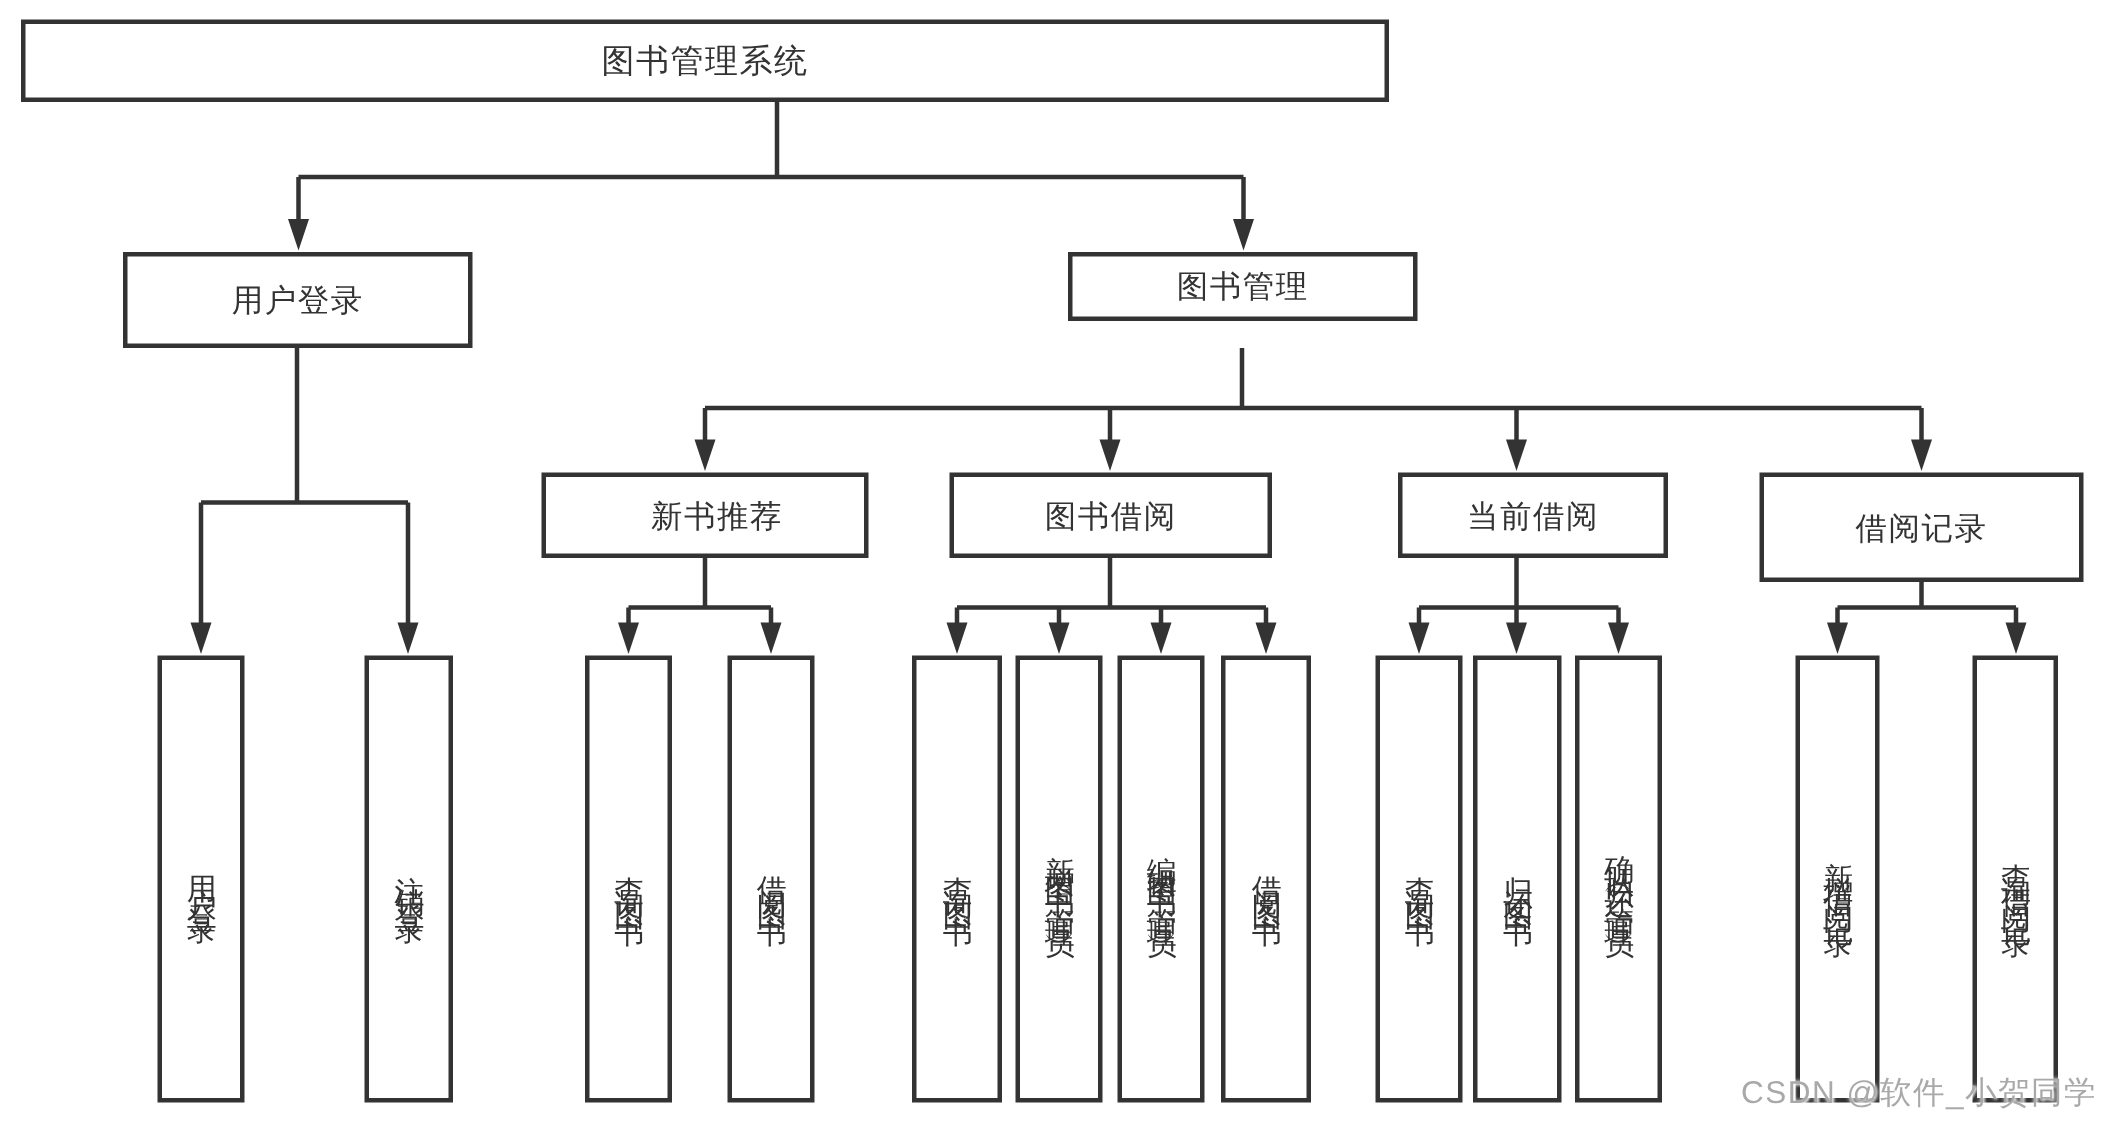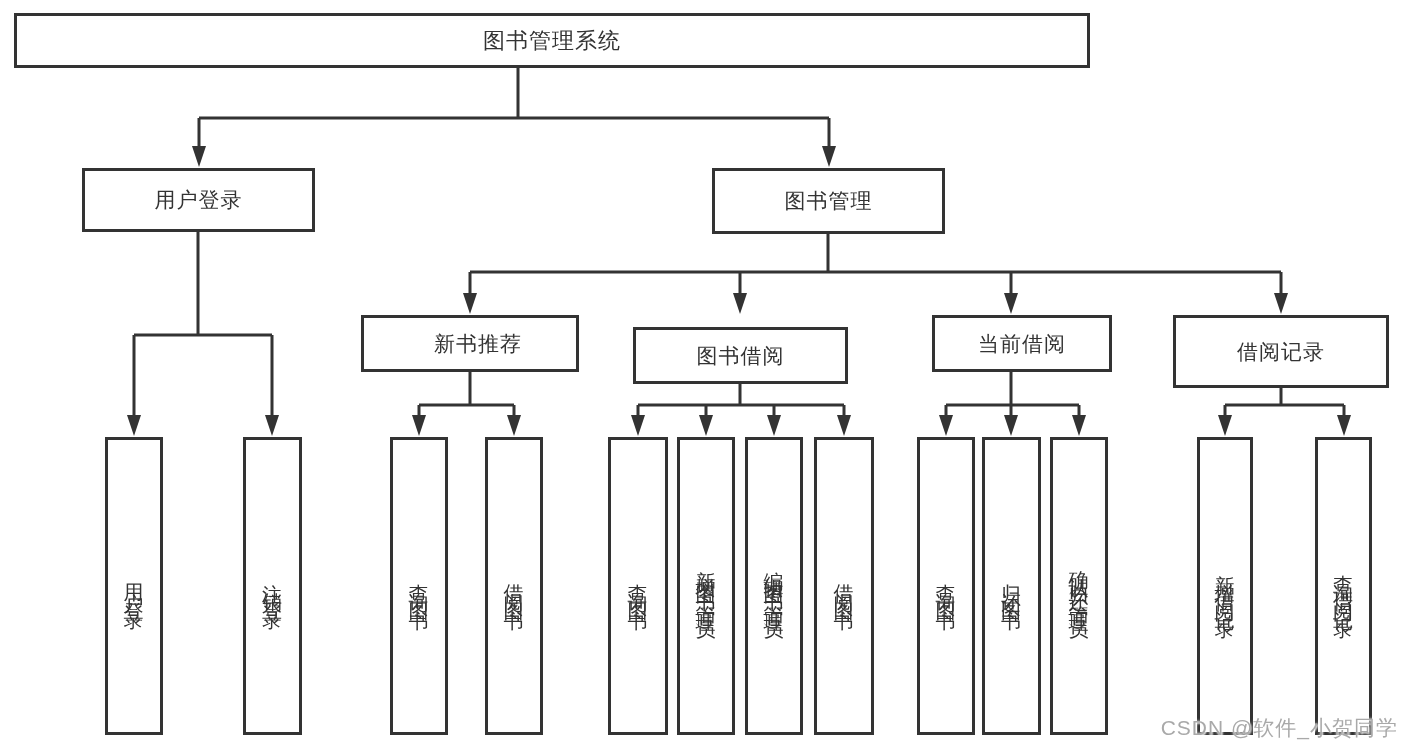--- a/index.html
+++ b/index.html
@@ -97,27 +97,27 @@
     <path d="M1011 372 V405 M946 405 H1079 M946 405 V416 M1011 405 V416 M1079 405 V416"></path>
     <polygon points="939,415 953,415 946,436"></polygon>
     <polygon points="1004,415 1018,415 1011,436"></polygon>
     <polygon points="1072,415 1086,415 1079,436"></polygon>
 
     <path d="M1281 372 V405 M1225 405 H1344 M1225 405 V416 M1344 405 V416"></path>
     <polygon points="1218,415 1232,415 1225,436"></polygon>
     <polygon points="1337,415 1351,415 1344,436"></polygon>
   </svg>
 
-  <div class="node root" style="left:14px; top:13px; width:1076px; height:55px;">图书管理系统</div>
+  <div class="node root" style="left:14px; top:13px; width:912px; height:55px;">图书管理系统</div>
 
   <div class="node" style="left:82px; top:168px; width:233px; height:64px;">用户登录</div>
-  <div class="node" style="left:712px; top:168px; width:233px; height:66px;">图书管理</div>
+  <div class="node" style="left:712px; top:168px; width:233px; height:46px;">图书管理</div>
 
   <div class="node" style="left:361px; top:315px; width:218px; height:57px;padding-left:16px;">新书推荐</div>
-  <div class="node" style="left:633px; top:315px; width:215px; height:57px;margin-top:12px;">图书借阅</div>
+  <div class="node" style="left:633px; top:315px; width:215px; height:57px;">图书借阅</div>
   <div class="node" style="left:932px; top:315px; width:180px; height:57px;">当前借阅</div>
   <div class="node" style="left:1173px; top:315px; width:216px; height:73px;">借阅记录</div>
 
   <div class="node leaf" style="left:105px; top:437px; width:58px; height:298px;">用户登录</div>
   <div class="node leaf" style="left:243px; top:437px; width:59px; height:298px;">注销登录</div>
 
   <div class="node leaf" style="left:390px; top:437px; width:58px; height:298px;">查询图书</div>
   <div class="node leaf" style="left:485px; top:437px; width:58px; height:298px;">借阅图书</div>
 
   <div class="node leaf" style="left:608px; top:437px; width:60px; height:298px;">查询图书</div>

